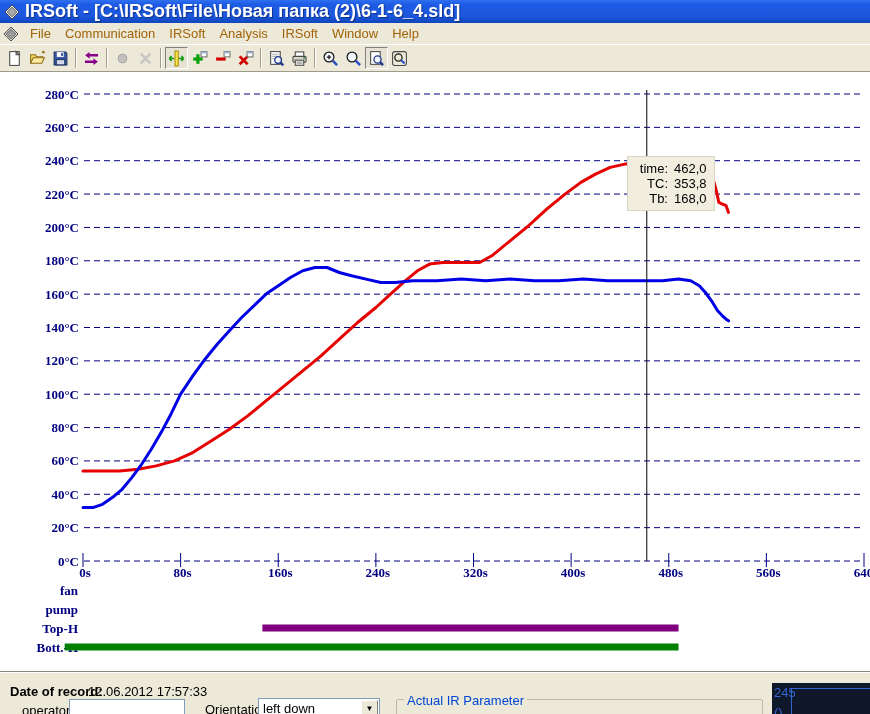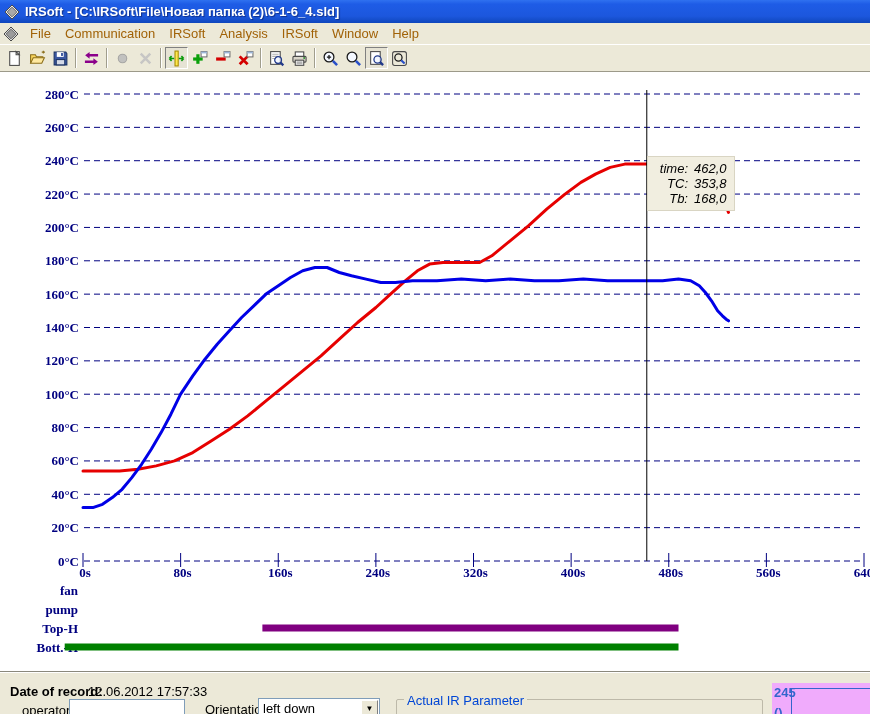--- a/index.html
+++ b/index.html
@@ -8,21 +8,21 @@
     background:#fff;font-family:"Liberation Sans",sans-serif;font-size:13px;
     -webkit-font-smoothing:none;
   }
   
   .titlebar{
     position:absolute;left:0;top:0;width:870px;height:23px;
     background:linear-gradient(180deg,#2f71f0 0%,#1e5ce6 18%,#1c57dd 70%,#0f46bc 100%);
     display:flex;align-items:center;padding-left:4px;box-sizing:border-box;
   }
   .titlebar .ticon{width:16px;height:16px;flex:0 0 auto;}
-  .titlebar .ttext{color:#fff;font-weight:bold;font-size:13px;margin-left:5px;white-space:nowrap;
+  .titlebar .ttext{color:#fff;font-weight:bold;font-size:18px;margin-left:5px;white-space:nowrap;
     text-shadow:1px 1px 1px rgba(0,0,40,.45);}
   
   .menubar{
     position:absolute;left:0;top:23px;width:870px;height:22px;background:#ECE9D8;
     display:flex;align-items:center;border-bottom:1px solid #fff;box-sizing:border-box;
   }
   .menubar .micon{width:16px;height:16px;margin:0 4px 0 3px;}
   .menu-item{padding:2px 7px;color:#a16207;cursor:default;white-space:nowrap;}
   
   .toolbar{
@@ -58,22 +58,22 @@
   .txtfield{position:absolute;background:#fff;border:1px solid #7F9DB9;box-sizing:border-box;}
   .combo{position:absolute;background:#fff;border:1px solid #7F9DB9;box-sizing:border-box;}
   .combo .cval{position:absolute;left:4px;top:2px;color:#000;white-space:nowrap;}
   .combo .cbtn{position:absolute;right:1px;top:1px;width:17px;height:16px;background:#ECE9D8;
     border:1px solid;border-color:#fff #808080 #808080 #fff;box-sizing:border-box;
     display:flex;align-items:center;justify-content:center;font-size:8px;color:#000;}
   .groupbox{position:absolute;left:396px;top:27px;width:367px;height:30px;
     border:1px solid #bdb9a9;border-radius:2px;box-sizing:border-box;}
   .groupbox .glabel{position:absolute;left:7px;top:-7px;background:#ECE9D8;padding:0 3px;
     color:#0046D5;white-space:nowrap;}
-  .blackpanel{position:absolute;left:772px;top:11px;width:98px;height:32px;background:#f0abfc;
-    overflow:hidden;font-weight:bold;}
+  .blackpanel{position:absolute;left:772px;top:11px;width:98px;height:32px;background:#0f172a;
+    overflow:hidden;}
   .blackpanel .irval{position:absolute;left:2px;top:2px;color:#3366CC;font-size:13px;}
   .blackpanel .irval2{position:absolute;left:2px;top:22px;color:#3366CC;font-size:13px;}
   .blackpanel .irbox{position:absolute;left:19px;top:5px;width:90px;height:40px;
     border:1px solid #3366CC;box-sizing:border-box;}
 </style>
 </head>
 <body>
 
 <div class="titlebar">
   <span class="ticon">
@@ -276,21 +276,21 @@
       <line x1="646.7843750000001" y1="16" x2="646.7843750000001" y2="487" stroke="#000" stroke-width="1"></line>
       <text x="78" y="520.5" text-anchor="end" class="chan-label">fan</text>
       <text x="78" y="539.5" text-anchor="end" class="chan-label">pump</text>
       <text x="78" y="558.5" text-anchor="end" class="chan-label">Top-H</text>
       <rect x="262.38593749999995" y="550.5" width="416.1265625" height="7" fill="#800080"></rect>
       <text x="78" y="577.5" text-anchor="end" class="chan-label">Bott.-H</text>
       <rect x="64.6953125" y="569.5" width="613.8171874999999" height="7" fill="#008000"></rect>
     </svg>
 </div>
 
-<div class="cursor-tooltip" id="cursor-tooltip" style="left: 647px; font-style: italic;">
+<div class="cursor-tooltip" id="cursor-tooltip" style="left: 627px;">
     <div class="row">
       <span class="lab">time:</span>
       <span>462,0</span>
     </div>
     <div class="row">
       <span class="lab">TC:</span>
       <span>353,8</span>
     </div>
     <div class="row">
       <span class="lab">Tb:</span>

